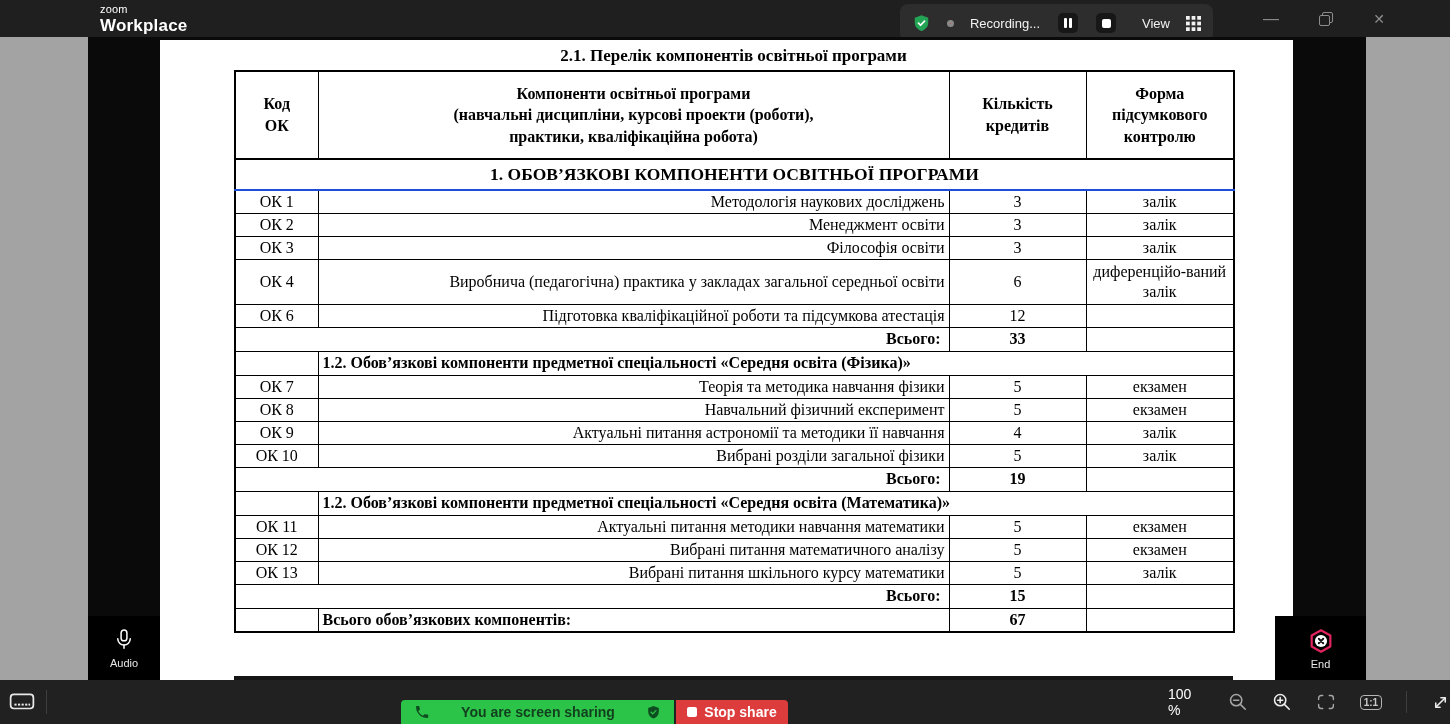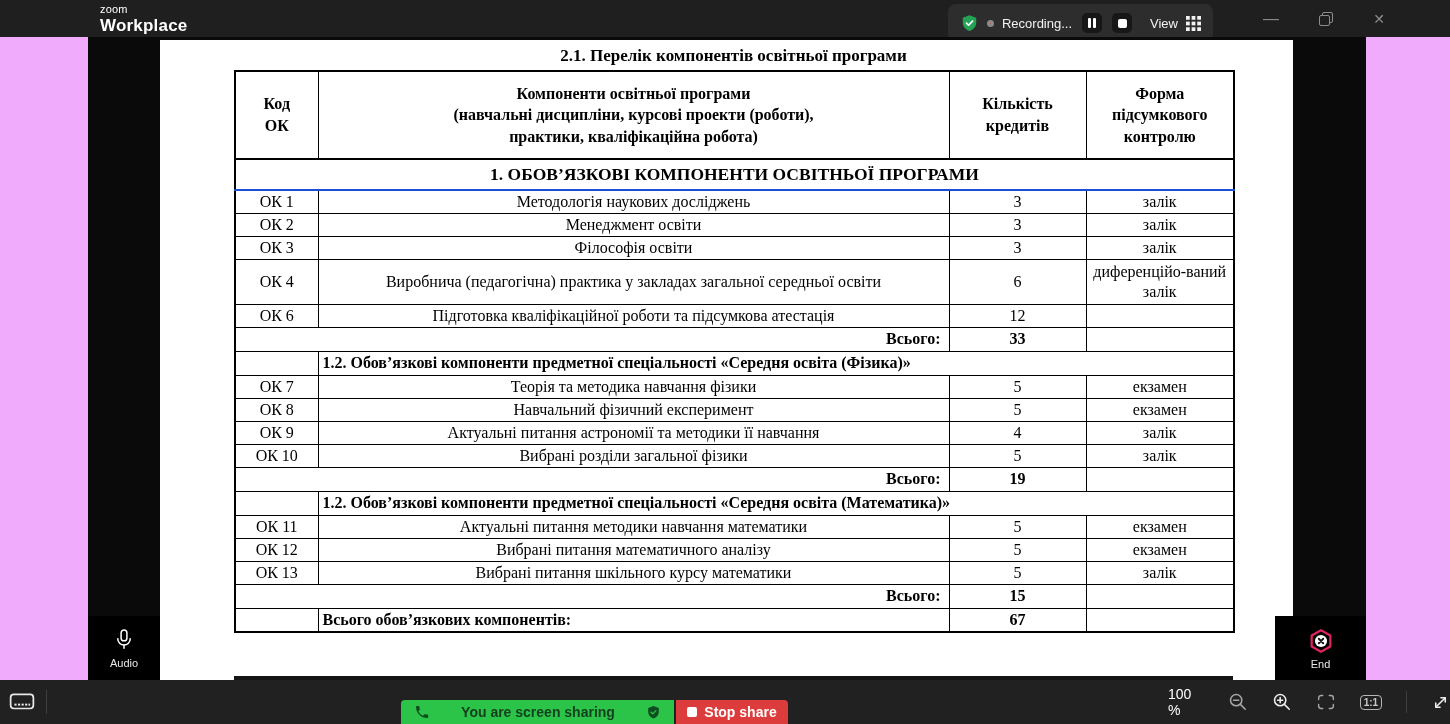--- a/index.html
+++ b/index.html
@@ -6,58 +6,58 @@
   html,body { width:1450px; height:724px; overflow:hidden; background:#232323;
               font-family:"Liberation Sans", sans-serif; }
   .window { position:relative; width:1450px; height:724px; background:#232323; }
 
   
   .topbar { position:absolute; left:0; top:0; width:1450px; height:37px; background:#1f1f1f; }
   .brand { position:absolute; left:100px; top:4px; color:#fff; line-height:1; }
   .brand .b1 { font-size:11px; letter-spacing:.2px; }
   .brand .b2 { font-size:17px; font-weight:bold; margin-top:2px; letter-spacing:.2px; }
   .meeting-pill { position:absolute; right:237px; top:4px; height:38px; background:#2d2d2d;
-                  border-radius:8px; display:flex; align-items:center; padding:0 12px; gap:8px; }
+                  border-radius:8px; display:flex; align-items:center; padding:0 12px; gap:16px; }
   .rec-dot { width:7px; height:7px; background:#e04040; border:3px solid #8a8a8a; border-radius:50%; }
   .rec-label { color:#f2f2f2; font-size:13px; }
   .mini-btn { width:20px; height:20px; background:#171717; border-radius:5px; display:flex;
               align-items:center; justify-content:center; gap:2px; margin-left:2px; }
   .mini-btn .bar { width:3px; height:10px; background:#fff; border-radius:1px; }
   .mini-btn .sq  { width:9px; height:9px; background:#fff; border-radius:2px; }
   .view-label { color:#f2f2f2; font-size:13px; margin-left:10px; }
   .win-controls { position:absolute; right:62px; top:0; height:37px; display:flex;
                   align-items:center; gap:36px; color:#8c8c8c; }
   .wc { width:18px; text-align:center; font-size:14px; cursor:default; }
   .wc-min { font-size:16px; }
   .restore-glyph { position:relative; width:12px; height:12px; display:inline-block; }
   .restore-glyph::before { content:""; position:absolute; left:3px; top:0; width:9px; height:9px;
                            border:1.5px solid #8c8c8c; border-radius:2px; }
   .restore-glyph::after  { content:""; position:absolute; left:0; top:3px; width:9px; height:9px;
                            border:1.5px solid #8c8c8c; border-radius:2px; background:#1f1f1f; }
 
   
-  .stage { position:absolute; left:0; top:37px; width:1450px; height:643px; background:#f0abfc; }
+  .stage { position:absolute; left:0; top:37px; width:1450px; height:643px; background:#a3a3a3; }
   .letterbox { position:absolute; left:88px; top:0; width:1278px; height:643px; background:#0a0a0a; }
   .doc { position:absolute; left:72px; top:3px; width:1133px; height:640px; background:#ffffff;
          overflow:hidden; font-family:"Liberation Serif", serif; color:#000; }
   .doc-title { position:absolute; left:74px; top:6px; width:999px; text-align:center;
                font-weight:bold; font-size:17px; }
   .doc table { position:absolute; left:74px; top:30px; width:999px; border-collapse:collapse;
                table-layout:fixed; font-size:16px;padding-left:44px; }
   .doc td { border:1px solid #000; padding:0 4px; vertical-align:middle; overflow:hidden; }
   .doc table { border:2px solid #000; }
   col.c1{width:83px;} col.c2{width:631px;} col.c3{width:137px;} col.c4{width:148px;}
   tr.thead td { font-weight:bold; text-align:center; white-space:pre-line; height:88px;
                 border-bottom:2px solid #000; line-height:1.35; }
   tr.sec td { font-weight:bold; text-align:center; font-size:17.5px; height:31px;
               border-top:2px solid #000; border-bottom:2px solid #1d4ed8; }
   tr.r-item { height:23px; }
   tr.r-item2 { height:45px; }
   td.c-code { text-align:center; }
-  td.c-name { text-align:center; }
+  td.c-name { text-align:right; }
   td.c-num  { text-align:center; }
   td.c-form { text-align:center; line-height:1.25; }
   tr.r-total { height:24px; }
   tr.r-total td.t-label { text-align:right; font-weight:bold; padding-right:8px; }
   tr.r-total td.c-num, tr.r-grand td.c-num { font-weight:bold; }
   tr.r-sub { height:24px; }
   tr.r-sub td.s-label { font-weight:bold; text-align:left; }
   tr.r-grand { height:24px; }
   tr.r-grand td.g-label { font-weight:bold; text-align:left; }
   .cut-strip { position:absolute; left:74px; top:636px; width:999px; height:6px; background:#151515; }

